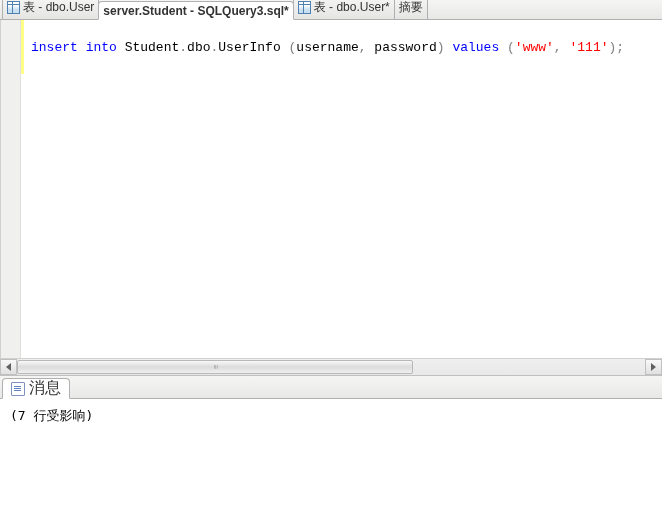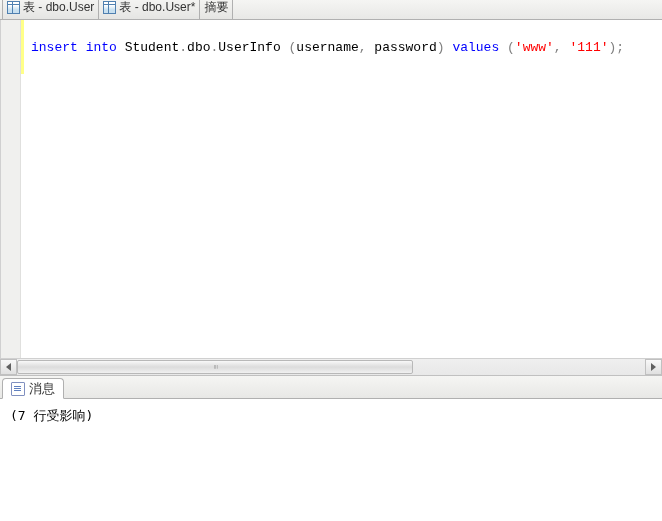--- a/index.html
+++ b/index.html
@@ -176,21 +176,21 @@
       align-items: flex-end;
       background: linear-gradient(to bottom, #f5f5f3 0%, #e8e8e6 100%);
       height: 23px;
       border-bottom: 1px solid #b0b0b0;
       padding-left: 2px;
     }
     .messages-tab {
       display: flex;
       align-items: center;
       padding: 2px 8px;
-      font-size: 13px;
+      font-size: 16px;
       color: #333;
       cursor: pointer;
       height: 21px;
       border: 1px solid #b0b0b0;
       border-top-left-radius: 4px;
       border-top-right-radius: 4px;
       background: #fff;
       border-bottom: 1px solid #fff;
       margin-bottom: -1px;
       z-index: 2;
@@ -224,20 +224,23 @@
     }
   </style>
 </head>
 <body>
 
 <div class="tab-bar">
   <div class="tab">
     <span class="tab-icon icon-table"></span>
     <span>表 - dbo.User</span>
   </div>
+  <div class="tab active">
+    <span>server.Student - SQLQuery3.sql*</span>
+  </div>
   <div class="tab">
     <span class="tab-icon icon-table"></span>
     <span>表 - dbo.User*</span>
   </div>
   <div class="tab">
     <span>摘要</span>
   </div>
 </div>
 
 <div class="editor-area">

